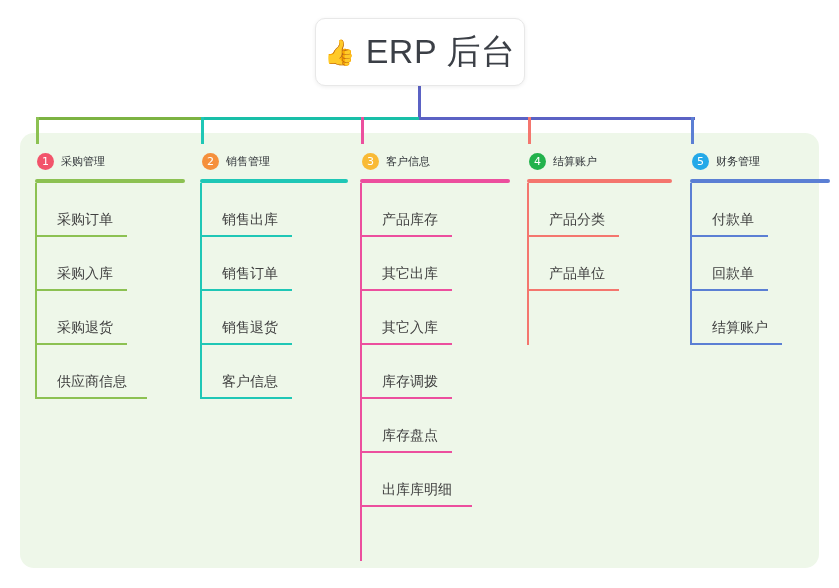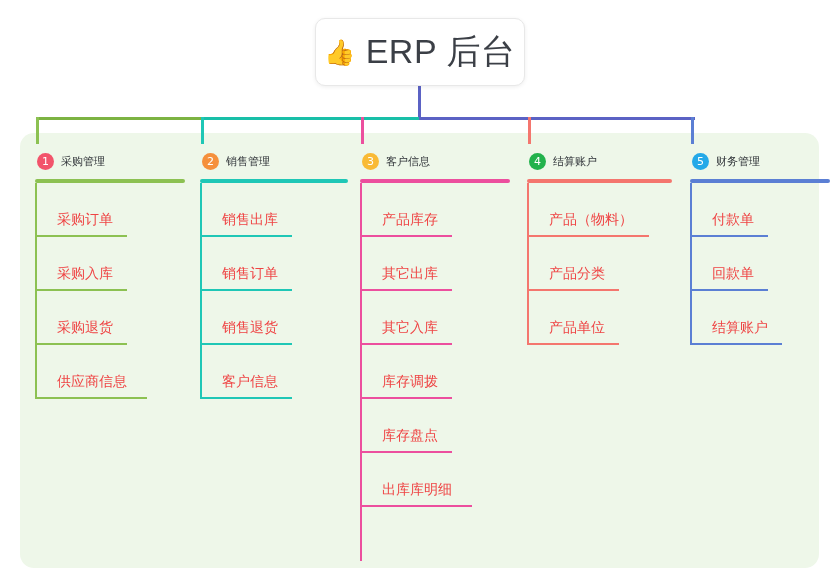--- a/index.html
+++ b/index.html
@@ -114,21 +114,21 @@
   }
   .leaf {
     position: relative;
     height: 54px;
   }
   .leaf-label {
     position: absolute;
     left: 22px;
     bottom: 8px;
     font-size: 14px;
-    color: #ef4444;
+    color: #404040;
     white-space: nowrap;
   }
   .leaf-rule {
     position: absolute;
     left: 0px;
     bottom: 0;
     height: 2px;
   }
 </style>
 </head>
@@ -244,24 +244,20 @@
       </div>
       <div class="column" style="left: 527px; top: 148px; width: 145px;">
         <div class="col-header">
           <span class="badge" style="background: rgb(34, 178, 76);">4</span>
           <span class="col-title">结算账户</span>
         </div>
         <div class="col-rule" style="background: rgb(244, 118, 110); width: 145px;"></div>
         <div class="col-body">
           <div class="spine" style="background: rgb(244, 118, 110); height: 162px;"></div>
           <div class="leaf">
-            <span class="leaf-label">产品（物料）</span>
-            <div class="leaf-rule" style="background: rgb(244, 118, 110); width: 122px;"></div>
-          </div>
-          <div class="leaf">
             <span class="leaf-label">产品分类</span>
             <div class="leaf-rule" style="background: rgb(244, 118, 110); width: 92px;"></div>
           </div>
           <div class="leaf">
             <span class="leaf-label">产品单位</span>
             <div class="leaf-rule" style="background: rgb(244, 118, 110); width: 92px;"></div>
           </div>
         </div>
       </div>
       <div class="column" style="left: 690px; top: 148px; width: 140px;">

